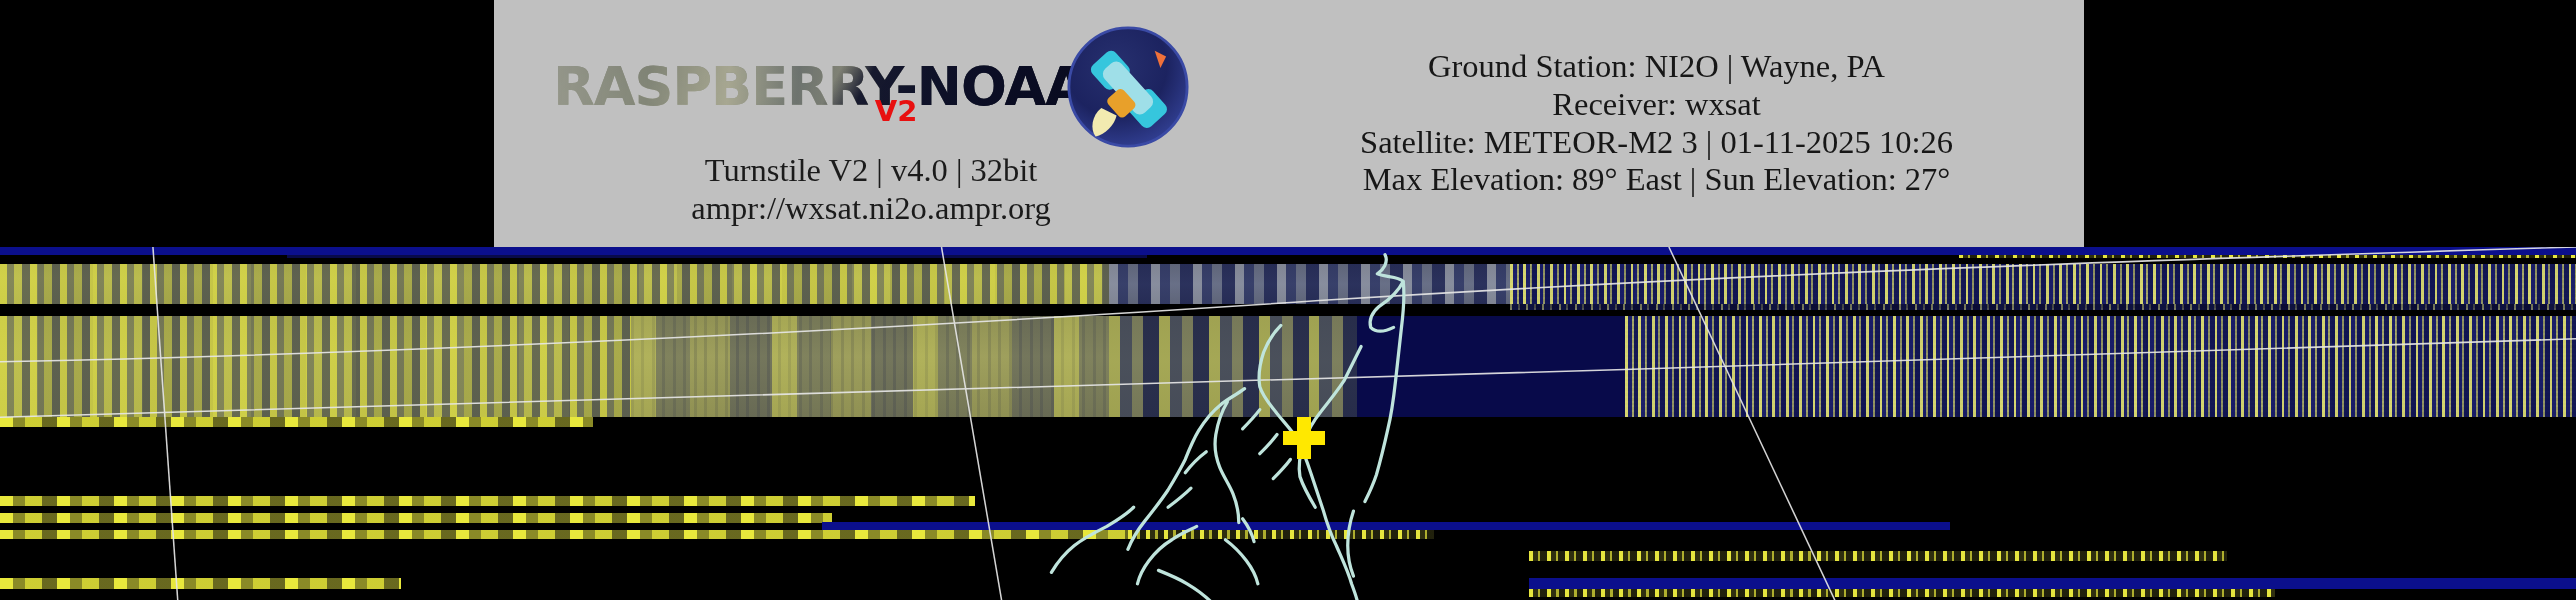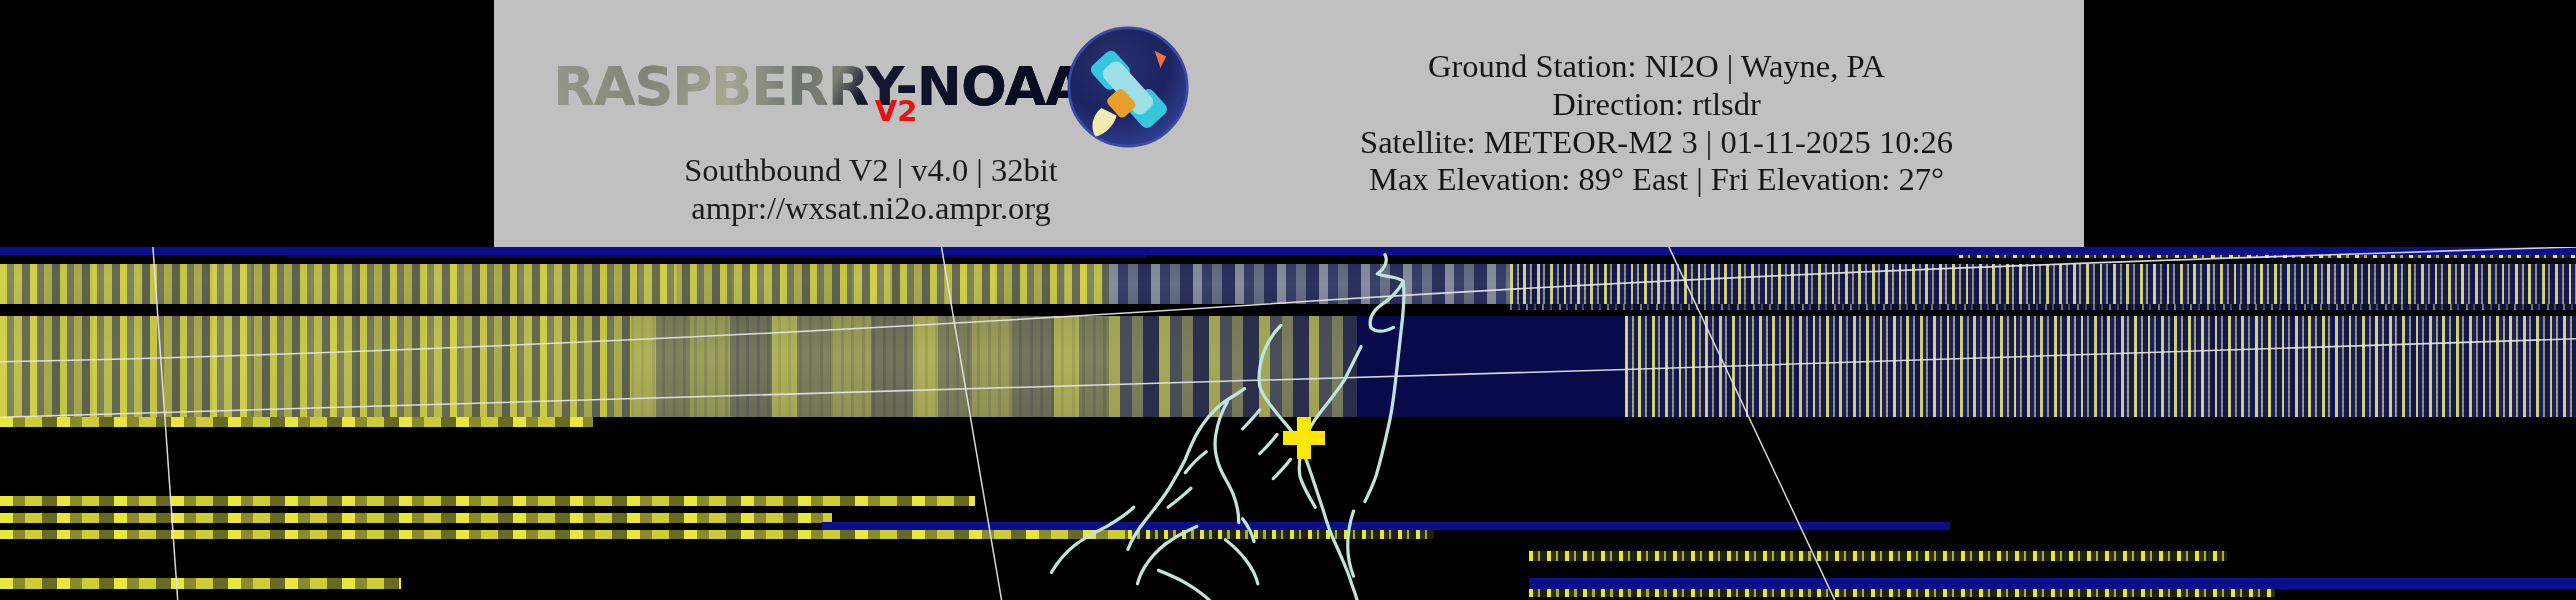--- a/index.html
+++ b/index.html
@@ -401,26 +401,26 @@
 
             <path d="M92 26 L104 32 L98 44 Z" fill="#f0713a"></path>
 
             <rect x="46" y="68" width="22" height="26" rx="5" ry="5" transform="rotate(-42 57 81)" fill="#e8a02a"></rect>
 
             <path d="M36 86 C26 94 24 108 30 116 C40 114 50 104 52 94 Z" fill="#f2eab0"></path>
           </svg>
         </div>
       </div>
 
-      <div class="brand-line">Southbound V2 | v4.0 | 32bit</div>
+      <div class="brand-line">Turnstile V2 | v4.0 | 32bit</div>
       <div class="brand-line">ampr://wxsat.ni2o.ampr.org</div>
     </div>
 
     <div id="info-block">
       <div class="info-line">Ground Station: NI2O | Wayne, PA</div>
-      <div class="info-line">Direction: rtlsdr</div>
+      <div class="info-line">Receiver: wxsat</div>
       <div class="info-line">Satellite: METEOR-M2 3 | 01-11-2025 10:26</div>
-      <div class="info-line">Max Elevation: 89° East | Fri Elevation: 27°</div>
+      <div class="info-line">Max Elevation: 89° East | Sun Elevation: 27°</div>
     </div>
   </div>
 
 </div>
 
 
 </body></html>

